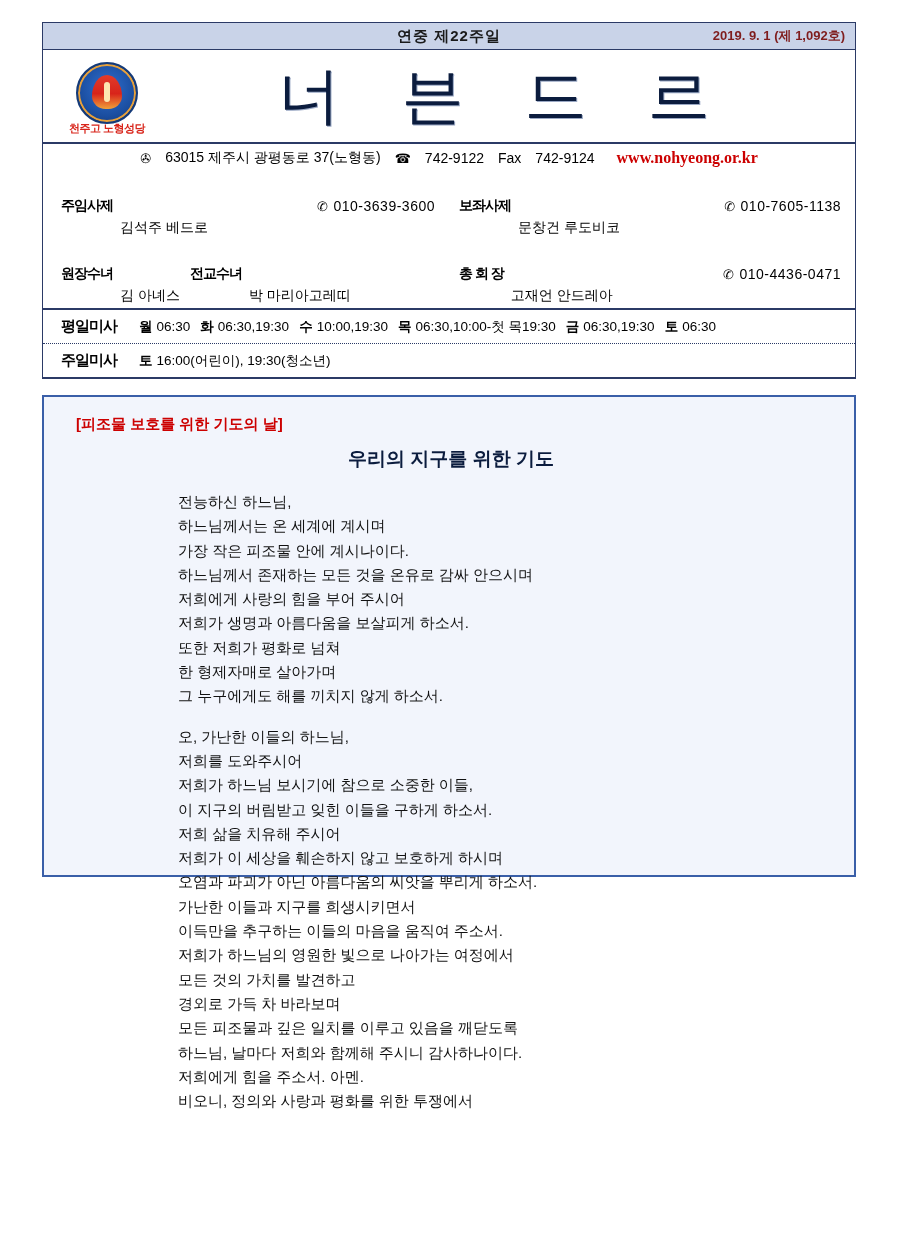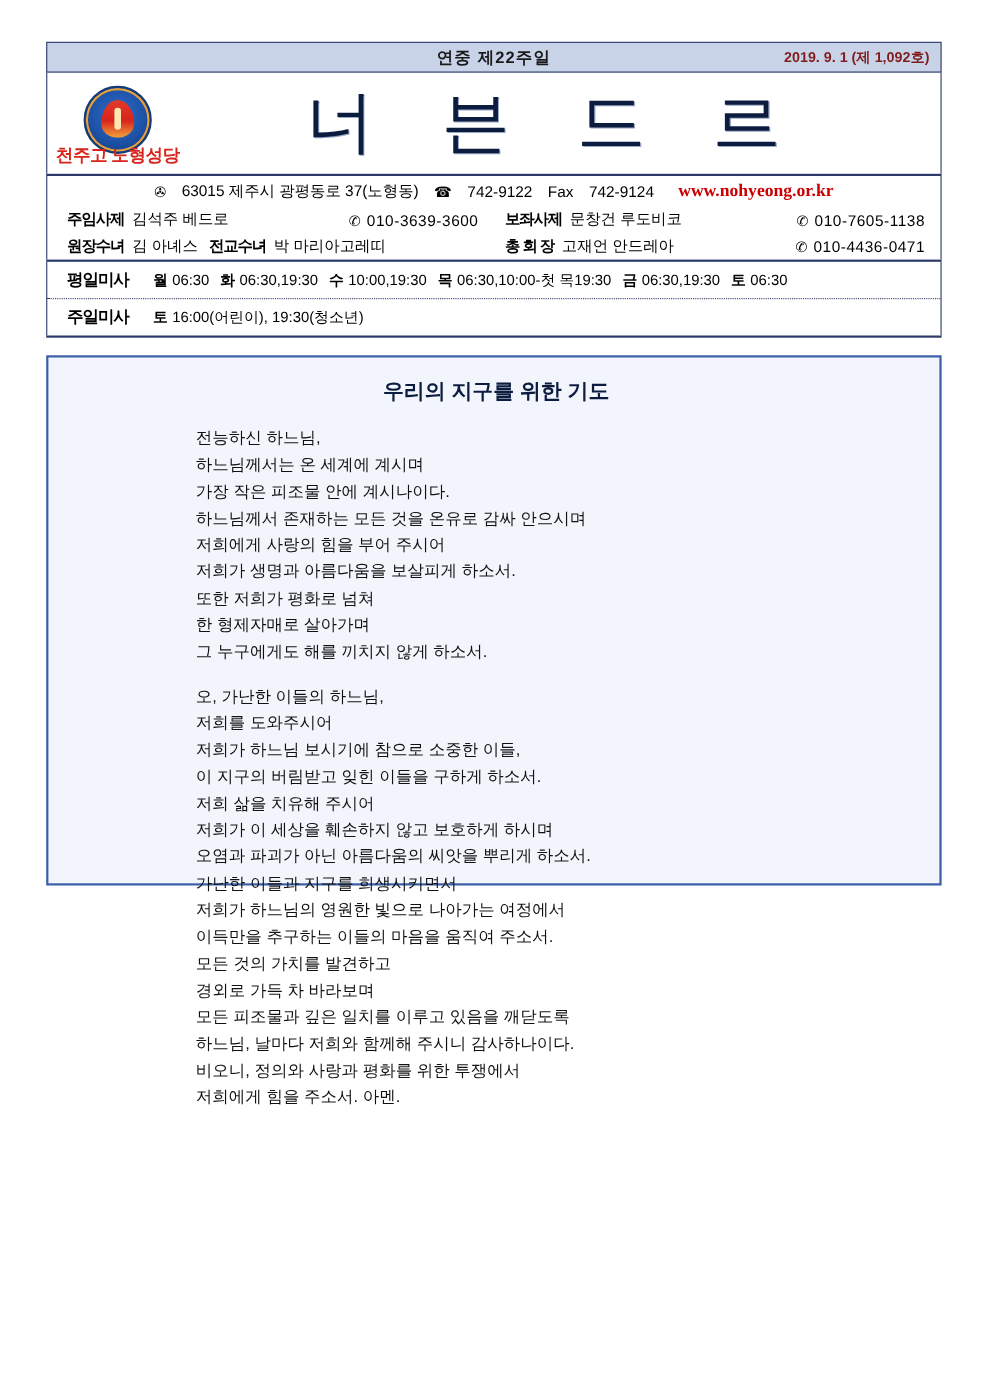--- a/index.html
+++ b/index.html
@@ -11,21 +11,21 @@
     width: 898px;
     height: 1252px;
     font-family: "Liberation Sans", sans-serif;
     color: #000;
     position: relative;
     overflow: hidden;
   }
   .page {
     width: 898px;
     height: 1252px;
-    padding: 38px 42px 0 42px;
+    padding: 22px 42px 0 42px;
     position: relative;
   }
 
   
   .titlebar {
     background: #c9d3e8;
     border: 1px solid #2b3a66;
     height: 28px;
     display: flex;
     align-items: center;
@@ -89,21 +89,21 @@
     left: 50%; top: 22%;
     transform: translateX(-50%);
     width: 6px; height: 20px;
     background: #fde7b0;
     border-radius: 3px;
   }
   .logo-caption {
     position: absolute;
     bottom: 4px; left: 0; right: 0;
     text-align: center;
-    font-size: 16px;
+    font-size: 11px;
     font-weight: bold;
     color: #d8241a;
     letter-spacing: -0.5px;
   }
   .wordmark {
     flex: 1;
     text-align: center;
     font-family: "Liberation Sans", sans-serif;
     font-size: 62px;
     font-weight: normal;
@@ -153,21 +153,21 @@
     align-items: center;
     white-space: nowrap;
   }
   .staff-col.left { padding-left: 18px; }
   .staff-col.right { padding-left: 10px; }
   .role {
     font-weight: bold;
     letter-spacing: -1px;
     margin-right: 7px;
   }
-  .pname { margin-right: 10px; }
+  .pname { margin-right: 10px; margin-top: 44px; }
   .tel { margin-left: auto; padding-right: 14px; letter-spacing: 0.5px; }
   .tel .sym { margin-right: 5px; }
 
   
   .massblock {
     border-left: 1px solid #2b3a66;
     border-right: 1px solid #2b3a66;
   }
   .mass-row {
     display: flex;
@@ -301,44 +301,45 @@
     <div class="mass-row">
       <span class="mass-label">주일미사</span>
       <span class="day">토</span>
       <span class="seg">16:00(어린이),  19:30(청소년)</span>
     </div>
   </div>
 
   <div class="rule-thick"></div>
 
   <div class="prayerbox">
+    <div class="prayer-tag">[피조물 보호를 위한 기도의 날]</div>
     <div class="prayer-title">우리의 지구를 위한 기도</div>
     <div class="prayer-body">
       <p>전능하신 하느님,</p>
       <p>하느님께서는 온 세계에 계시며</p>
       <p>가장 작은 피조물 안에 계시나이다.</p>
       <p>하느님께서 존재하는 모든 것을 온유로 감싸 안으시며</p>
       <p>저희에게 사랑의 힘을 부어 주시어</p>
       <p>저희가 생명과 아름다움을 보살피게 하소서.</p>
       <p>또한 저희가 평화로 넘쳐</p>
       <p>한 형제자매로 살아가며</p>
       <p>그 누구에게도 해를 끼치지 않게 하소서.</p>
       <div class="gap"></div>
       <p>오, 가난한 이들의 하느님,</p>
       <p>저희를 도와주시어</p>
       <p>저희가 하느님 보시기에 참으로 소중한 이들,</p>
       <p>이 지구의 버림받고 잊힌 이들을 구하게 하소서.</p>
       <p>저희 삶을 치유해 주시어</p>
       <p>저희가 이 세상을 훼손하지 않고 보호하게 하시며</p>
       <p>오염과 파괴가 아닌 아름다움의 씨앗을 뿌리게 하소서.</p>
       <p>가난한 이들과 지구를 희생시키면서</p>
+      <p>이득만을 추구하는 이들의 마음을 움직여 주소서.</p>
       <p>저희가 하느님의 영원한 빛으로 나아가는 여정에서</p>
-      <p>이득만을 추구하는 이들의 마음을 움직여 주소서.</p>
       <p>모든 것의 가치를 발견하고</p>
       <p>경외로 가득 차 바라보며</p>
       <p>모든 피조물과 깊은 일치를 이루고 있음을 깨닫도록</p>
       <p>하느님, 날마다 저희와 함께해 주시니 감사하나이다.</p>
+      <p>저희에게 힘을 주소서.    아멘.</p>
       <p>비오니, 정의와 사랑과 평화를 위한 투쟁에서</p>
-      <p>저희에게 힘을 주소서.    아멘.</p>
     </div>
   </div>
 
 </div>
 
 </body></html>

